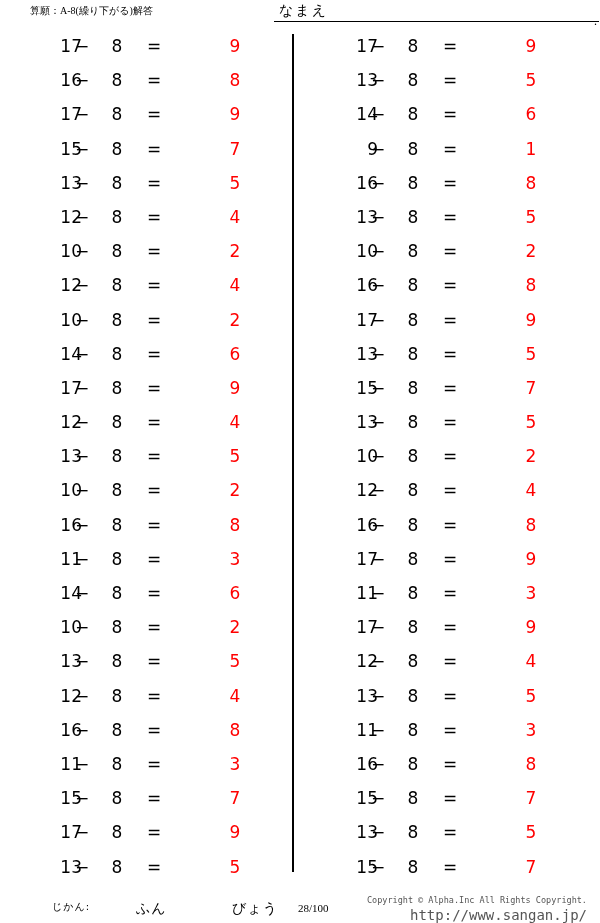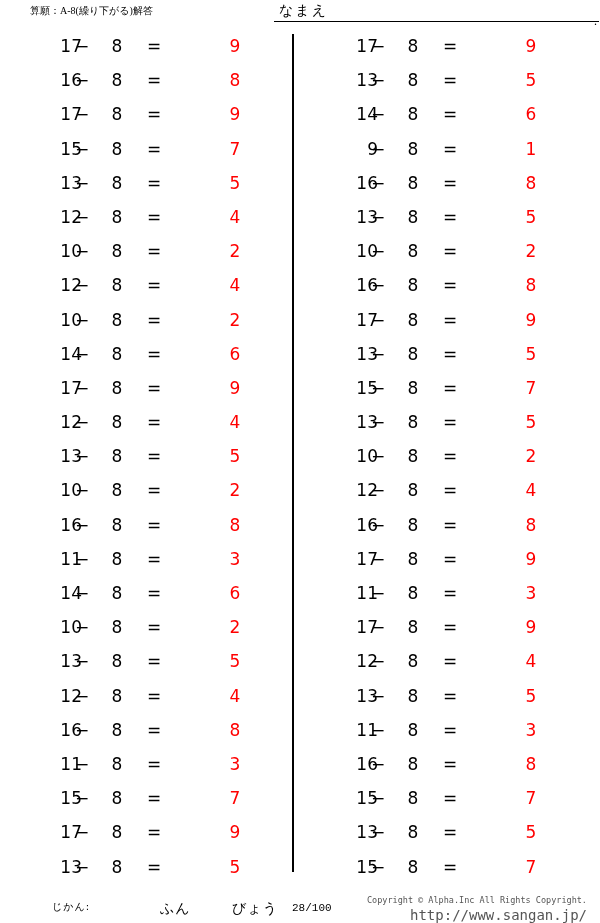--- a/index.html
+++ b/index.html
@@ -116,36 +116,35 @@
     letter-spacing: 1px;
     margin-left: 36px;
   }
   .f-min {
     position: absolute;
     left: 136px;
     top: 10px;
     font-size: 14px;
     font-family: "DejaVu Sans", sans-serif;
     letter-spacing: 1px;
-    margin-left: 24px;
   }
   .f-sec {
     position: absolute;
     left: 232px;
     top: 10px;
     font-size: 14px;
     font-family: Liberation Serif, serif;
     letter-spacing: 1px;
   }
   .f-page {
     position: absolute;
-    left: 292px;
+    left: 298px;
     top: 12px;
     font-size: 11px;
-    font-family: Liberation Mono, monospace;
+    font-family: Liberation Serif, serif;
   }
   .f-copy1 {
     position: absolute;
     right: 13px;
     top: 5px;
     font-size: 8.5px;
     font-family: "DejaVu Sans Mono", monospace;
     color: #555555;
     white-space: nowrap;
   }

